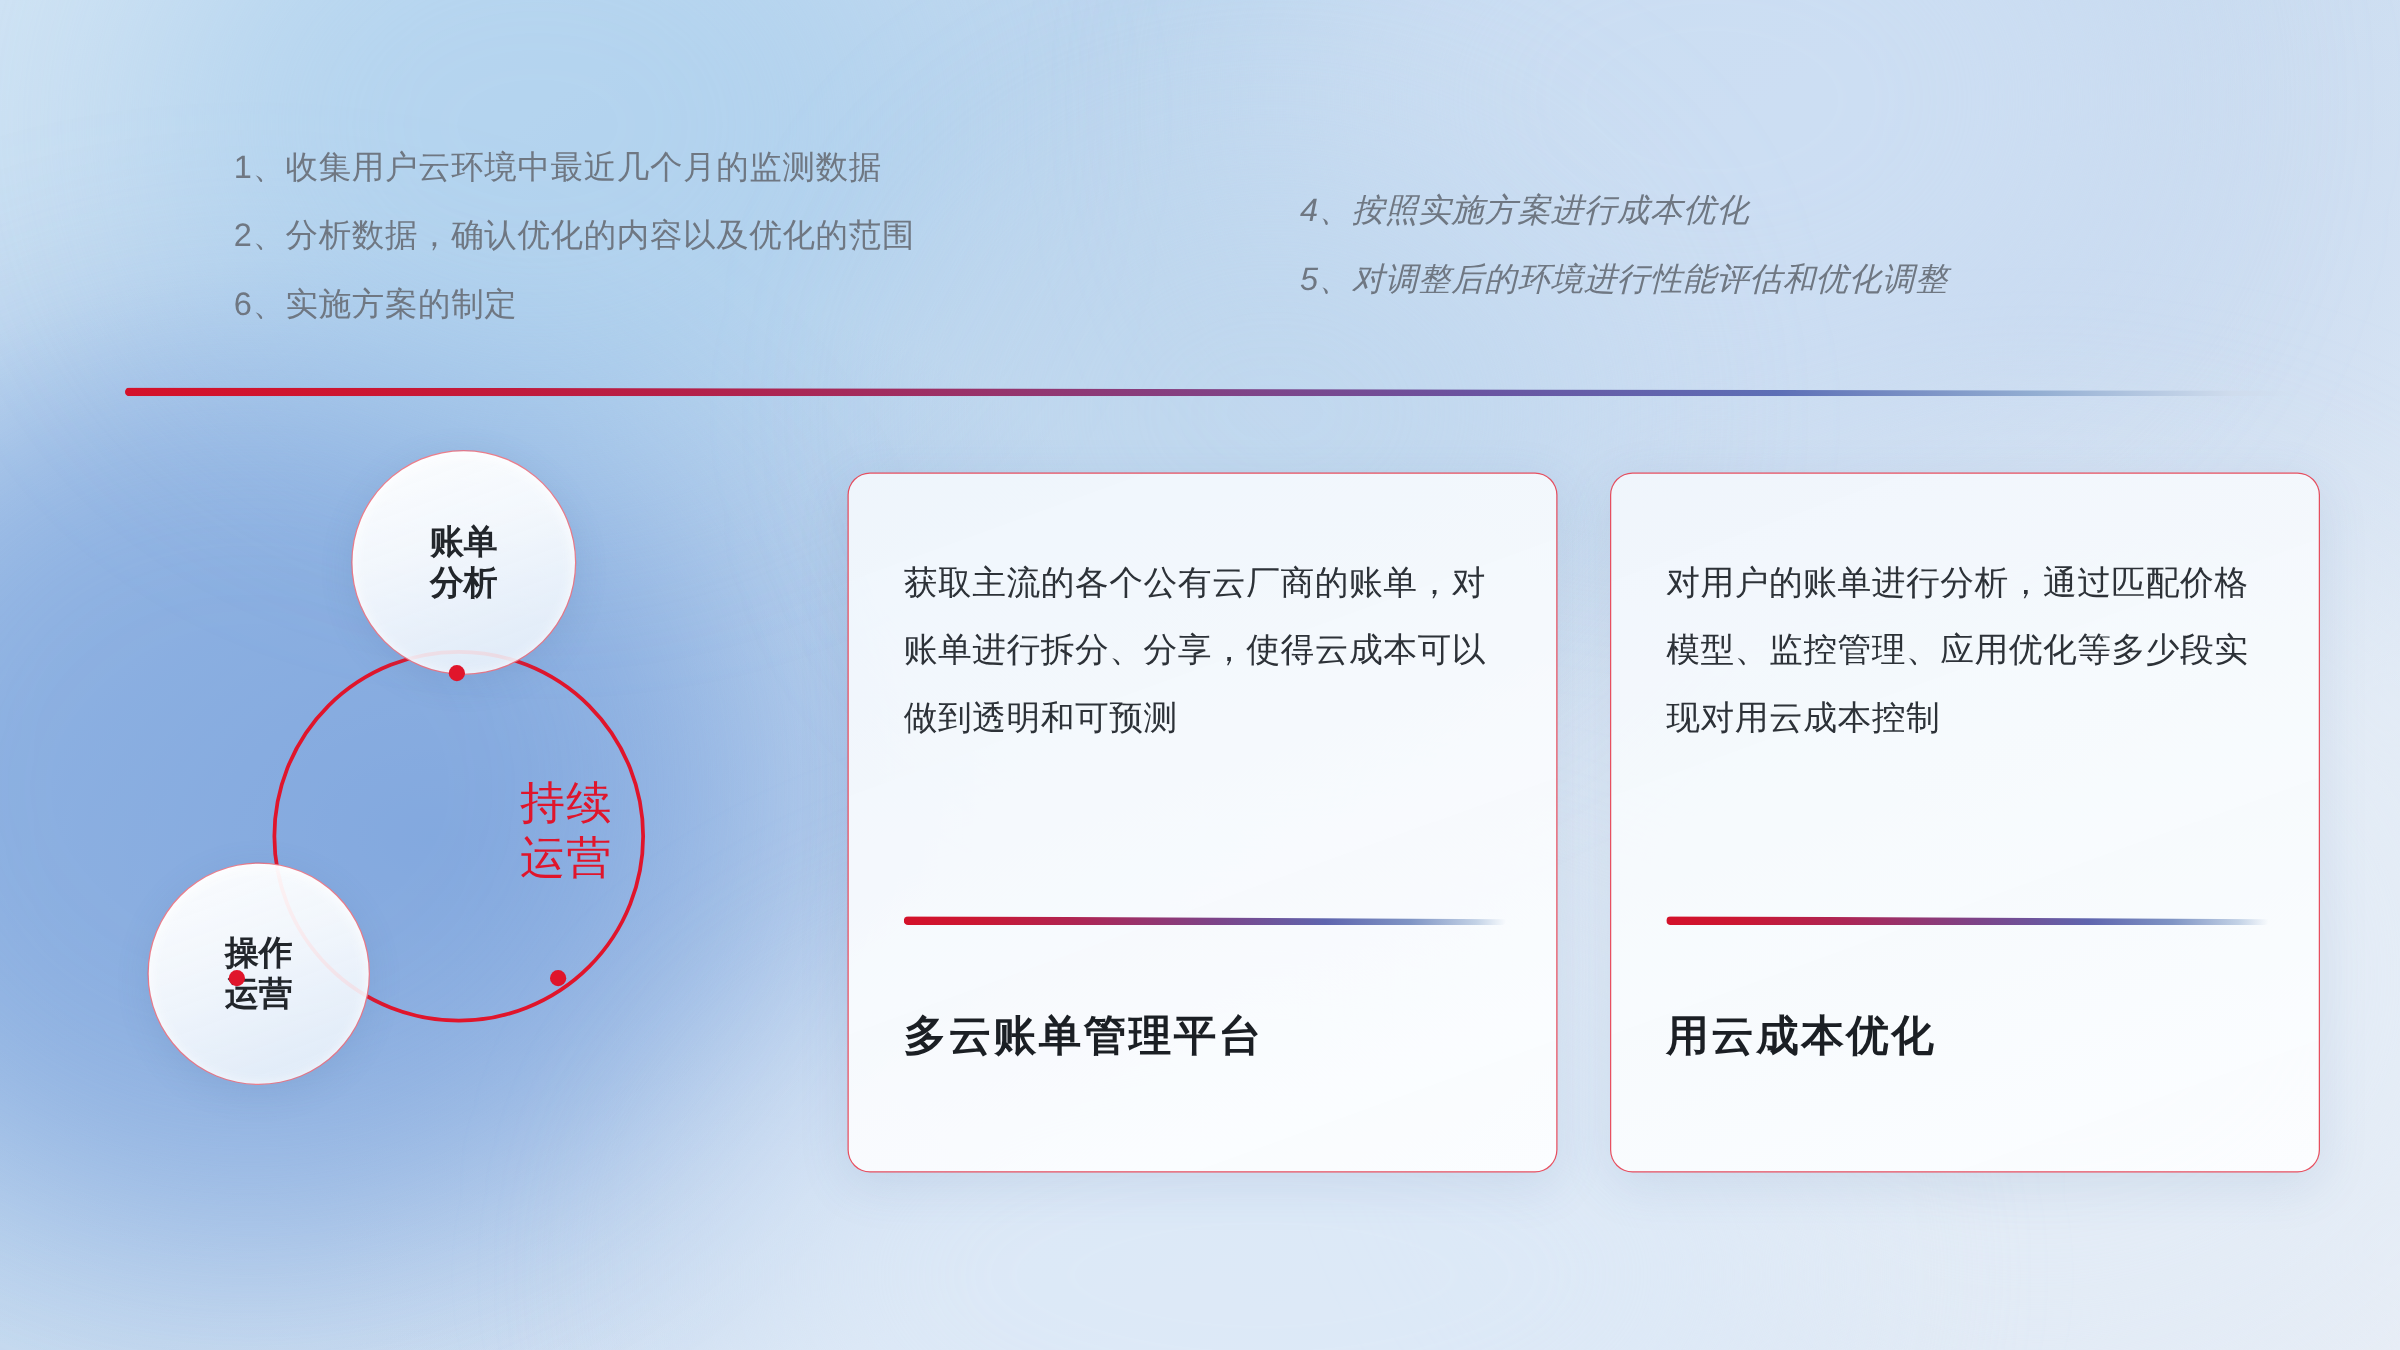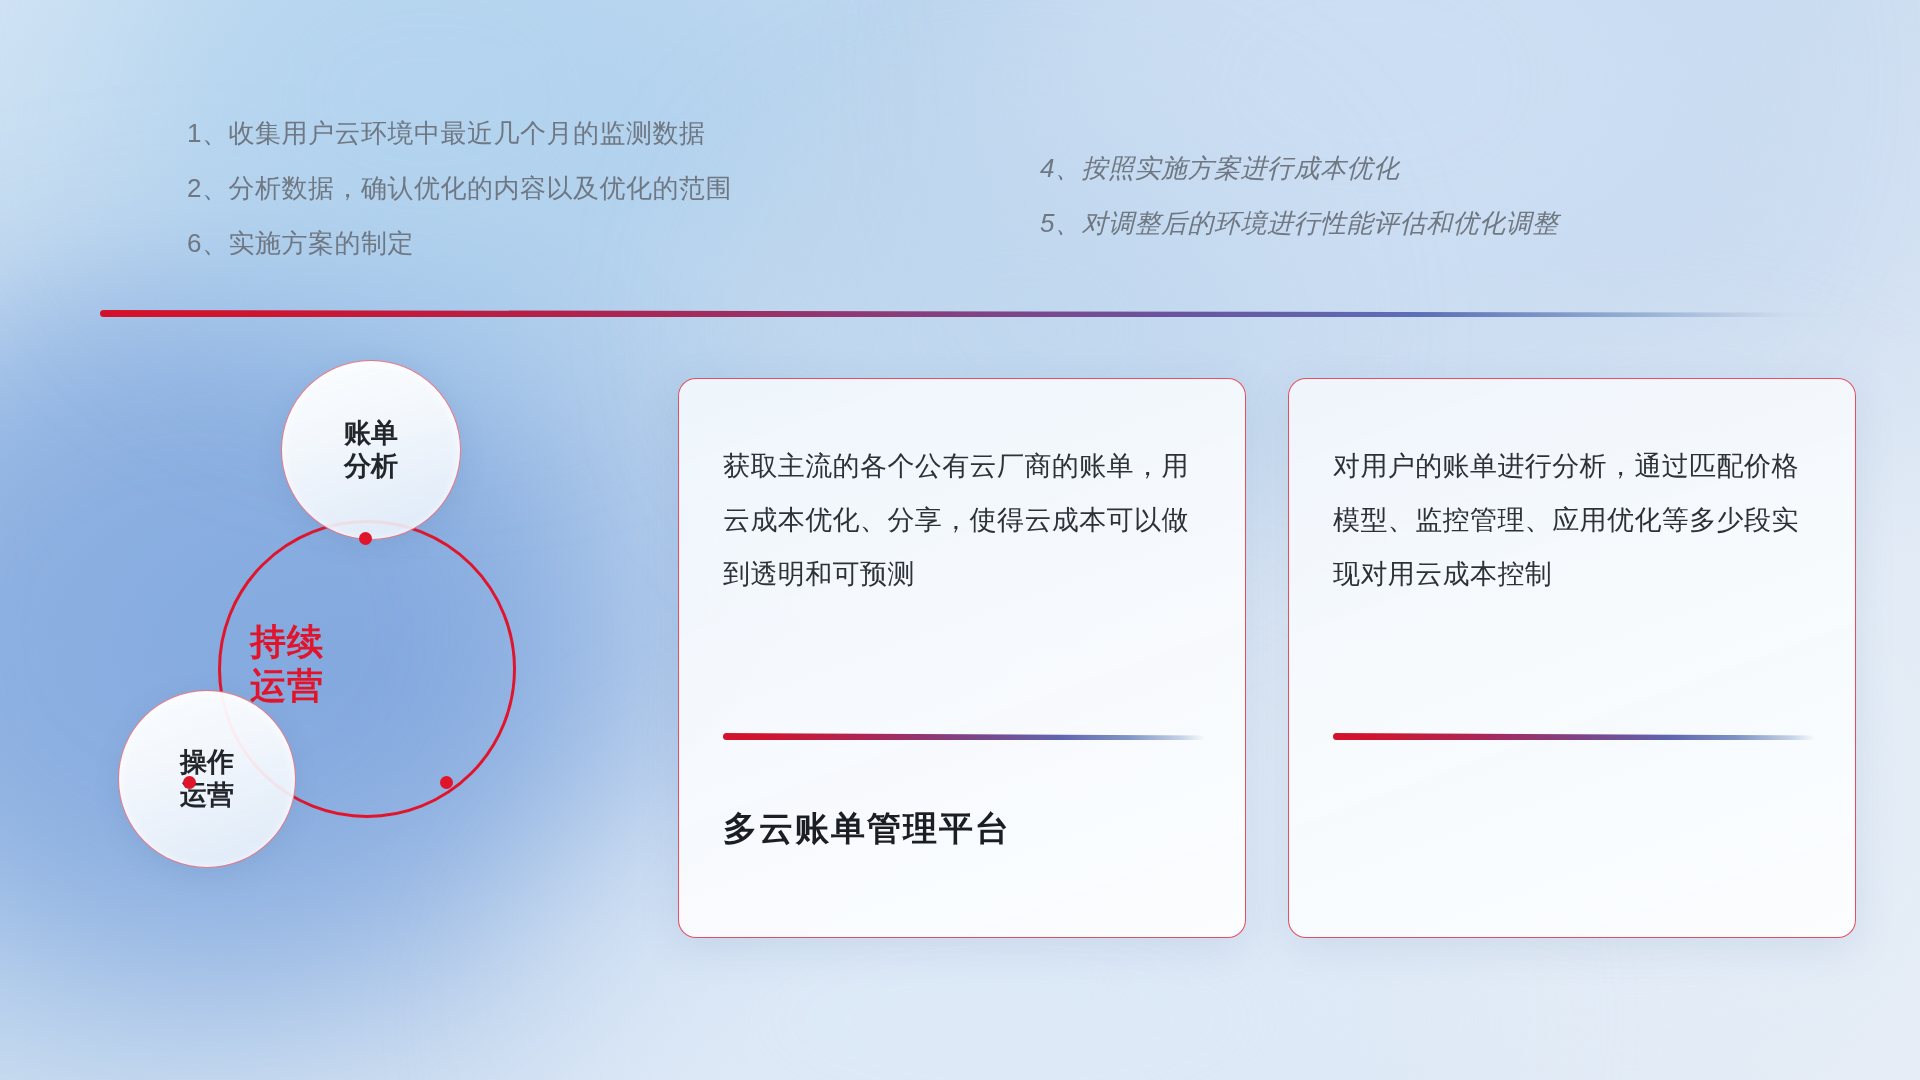--- a/index.html
+++ b/index.html
@@ -99,24 +99,24 @@
     background: #e0152b;
   }
   .dot.d-top    { left: 259px; top: 182px; }
   .dot.d-left   { left: 83px;  top: 426px; }
   .dot.d-right  { left: 340px; top: 426px; }
 
   .center-label {
     position: absolute;
     left: 150px; top: 270px;
     width: 240px;
-    text-align: left;
+    text-align: right;
     color: #e0152b;
     font-size: 36px;
-    font-weight: 700;
+    font-weight: 400;
     line-height: 1.22;
     letter-spacing: 1px;
   }
 
   
   .card {
     position: absolute;
     top: 378px;
     width: 568px;
     height: 560px;
@@ -210,23 +210,24 @@
     <div class="dot d-left"></div>
     <div class="dot d-right"></div>
 
     <div class="center-label">
       <div>持续</div>
       <div>运营</div>
     </div>
   </div>
 
   <div class="card c1">
-    <div class="card-body">获取主流的各个公有云厂商的账单，用云成本优化、分享，使得云成本可以做到透明和可预测</div>
+    <div class="card-body">获取主流的各个公有云厂商的账单，对账单进行拆分、分享，使得云成本可以做到透明和可预测</div>
     <div class="card-rule"></div>
     <div class="card-title">多云账单管理平台</div>
   </div>
 
   <div class="card c2">
     <div class="card-body">对用户的账单进行分析，通过匹配价格模型、监控管理、应用优化等多少段实现对用云成本控制</div>
     <div class="card-rule"></div>
+    <div class="card-title">用云成本优化</div>
   </div>
 
 </div>
 
 </body></html>

